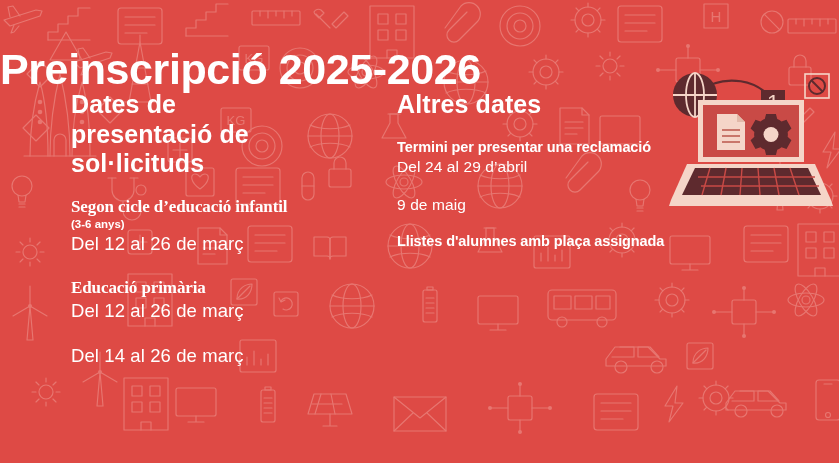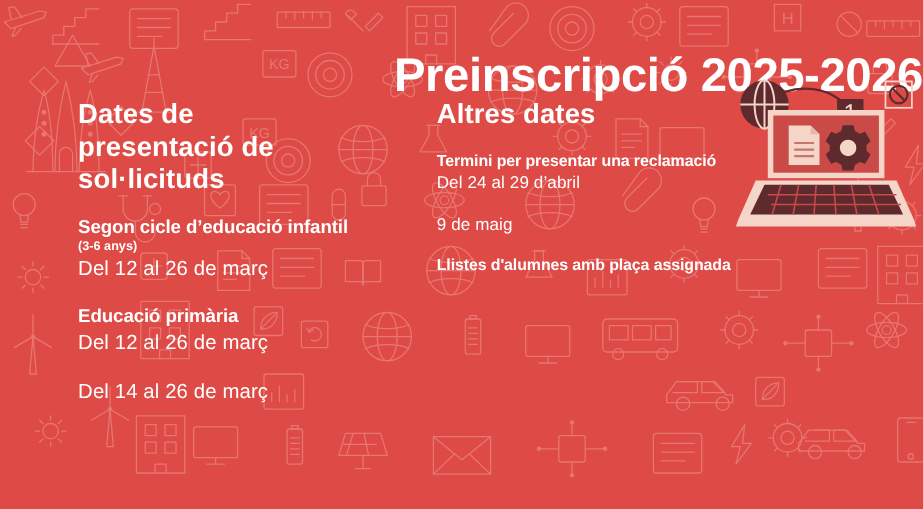--- a/index.html
+++ b/index.html
@@ -14,21 +14,21 @@
   #poster{position:relative;width:839px;height:463px;overflow:hidden;background:#de4a45;}
 
   
   #bg-pattern{position:absolute;inset:0;width:839px;height:463px;opacity:.42;pointer-events:none;}
   #bg-pattern svg{display:block;width:839px;height:463px;}
   .ln{fill:none;stroke:#f4b3ac;stroke-width:1.15;stroke-linecap:round;stroke-linejoin:round;}
   .lnf{fill:#f4b3ac;stroke:none;}
 
   
   #title{
-    position:absolute;left:0;top:19px;width:839px;text-align:right;
+    position:absolute;left:0;top:19px;width:839px;text-align:left;
     font-size:43px;font-weight:700;letter-spacing:-.4px;line-height:1;
     color:#ffffff;white-space:nowrap;
   }
 
   
   .col{position:absolute;}
   #col-left{left:71px;top:90px;width:320px;}
   #col-right{left:397px;top:90px;width:300px;}
 
   .col-head{
@@ -37,21 +37,21 @@
   }
   #col-left .col-head{width:240px;}
 
   .entry{margin-bottom:17px;}
   .entry:last-child{margin-bottom:0;}
   .e-title{font-size:15.5px;font-weight:700;line-height:1.18;margin:0;letter-spacing:-.1px;}
   .e-sub{font-size:11.5px;font-weight:700;line-height:1.2;margin:1px 0 0 0;}
   .e-date{font-size:17px;font-weight:400;line-height:1.22;margin:2px 0 0 0;letter-spacing:.1px;}
 
   
-  #col-left .e-title{font-size:17px;}
+  #col-left .e-title{font-size:17px;font-family:Liberation Serif, serif;}
   #col-left .e-date{font-size:18.5px;}
   #col-left .entry{margin-bottom:22px;}
 
   #col-right .col-head{margin-bottom:19px;}
   #col-right .entry{margin-bottom:19px;}
   #col-right .e-title{font-size:14.5px;}
   #col-right .e-date{font-size:15.5px;}
 
   
   #laptop-illustration{position:absolute;left:665px;top:68px;width:174px;height:142px;}

